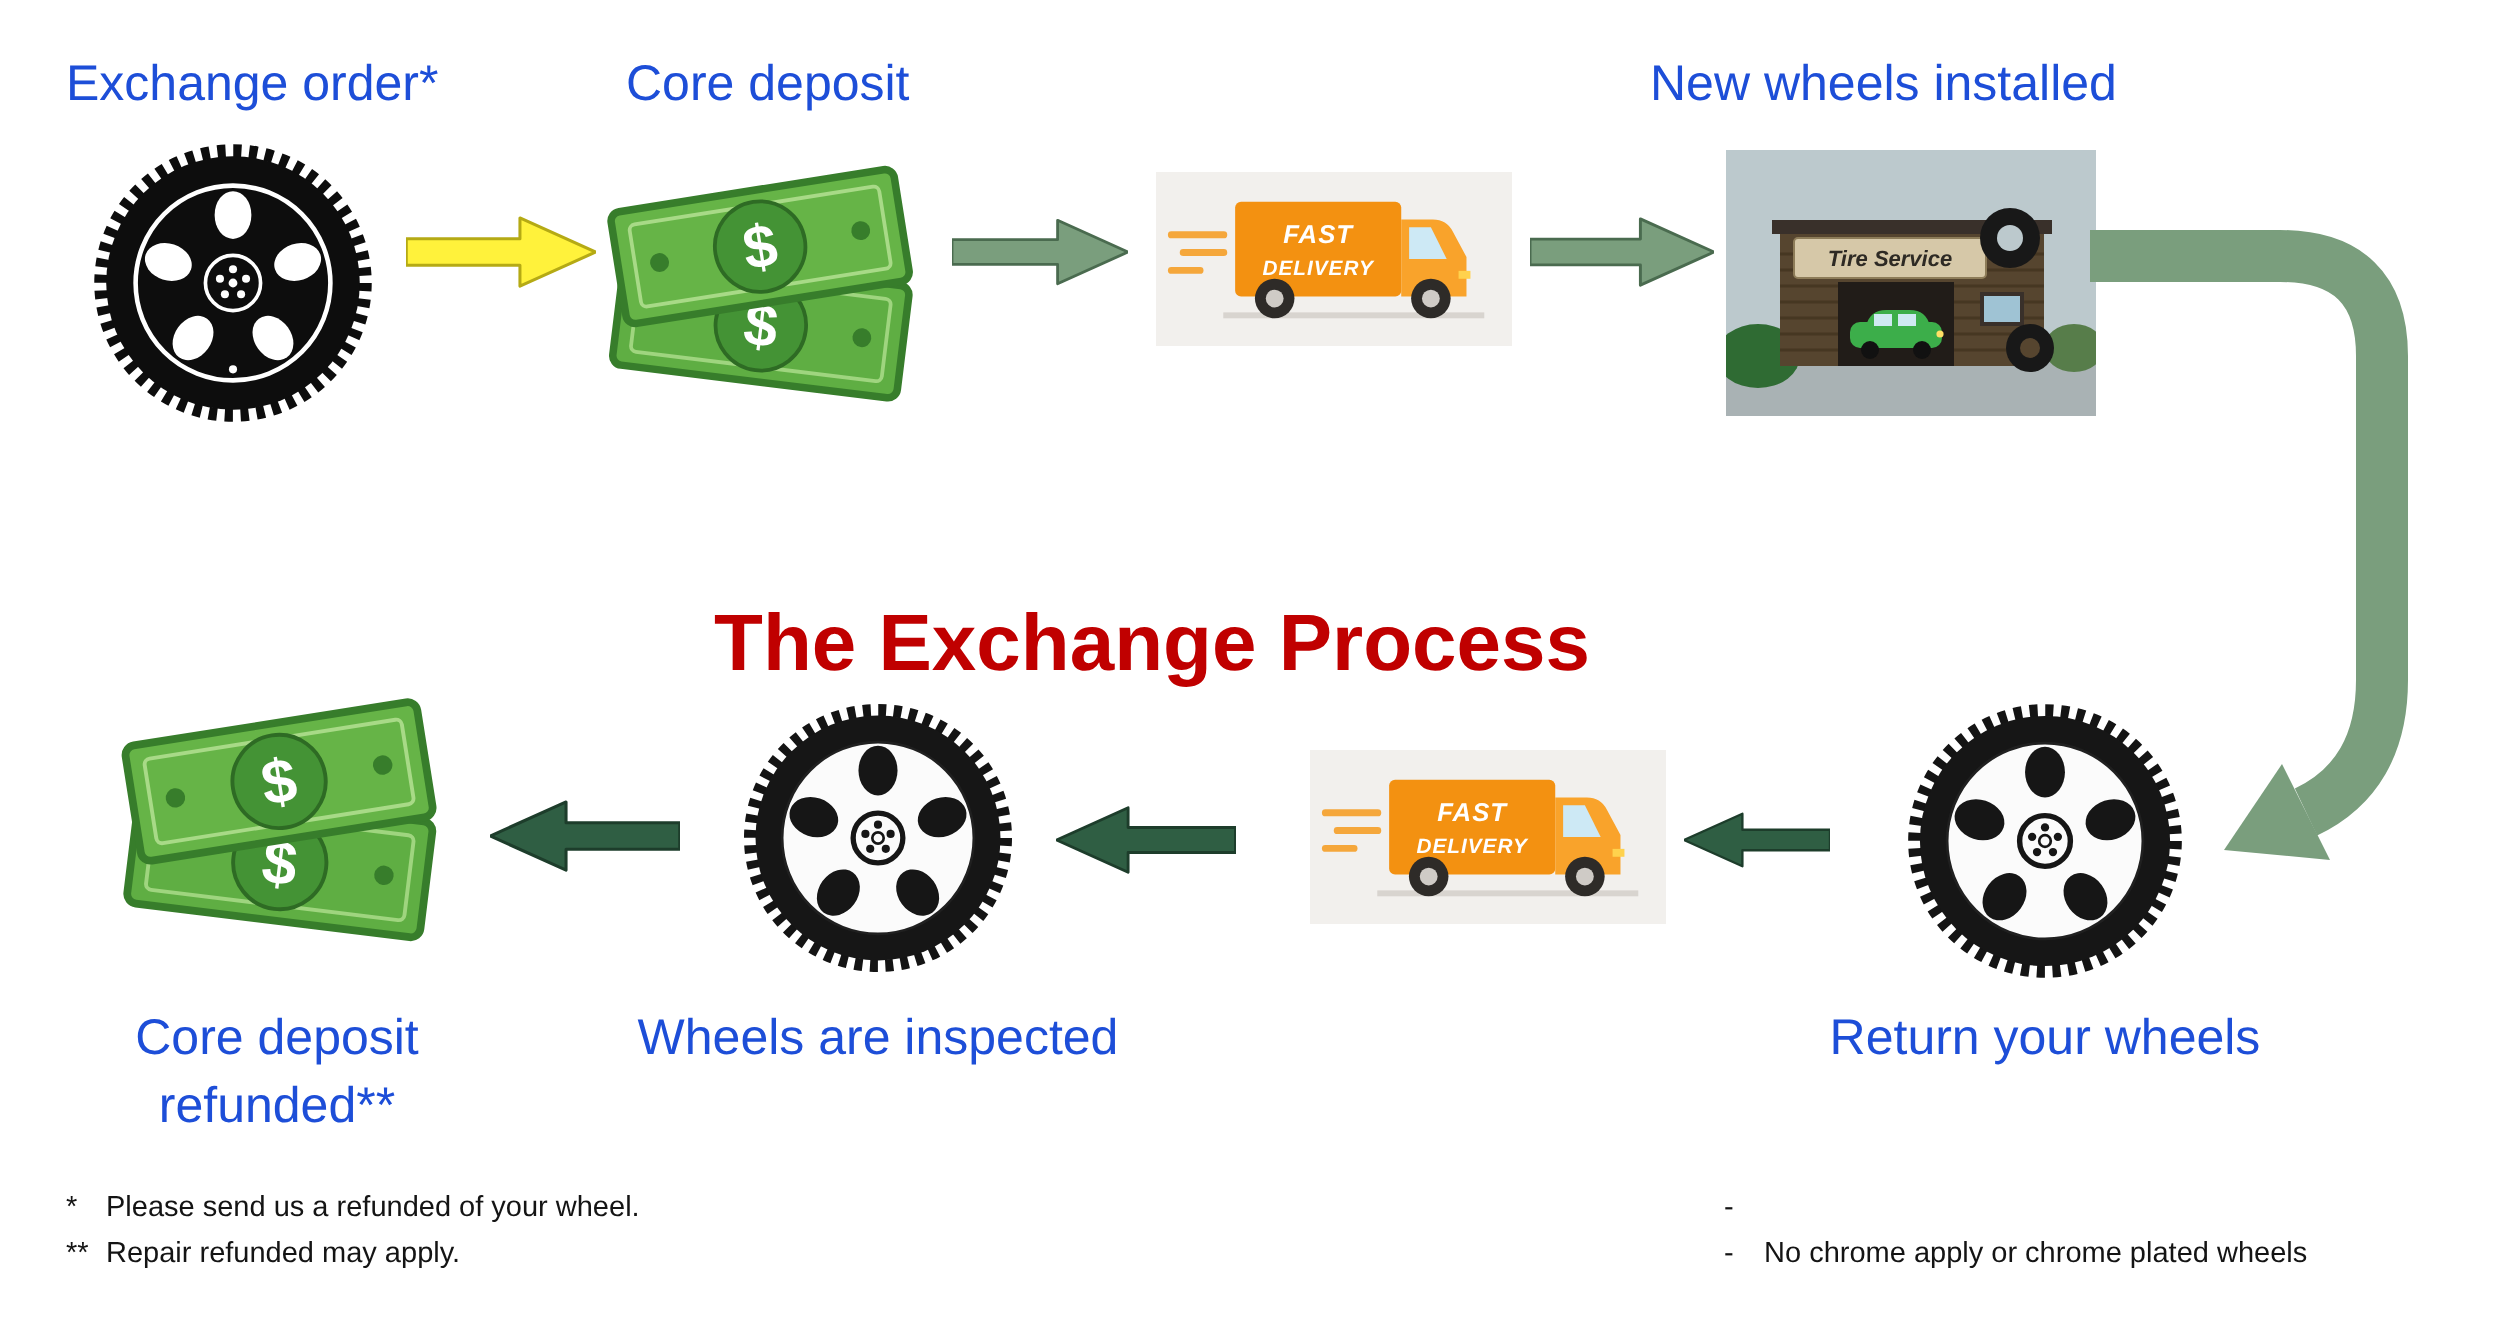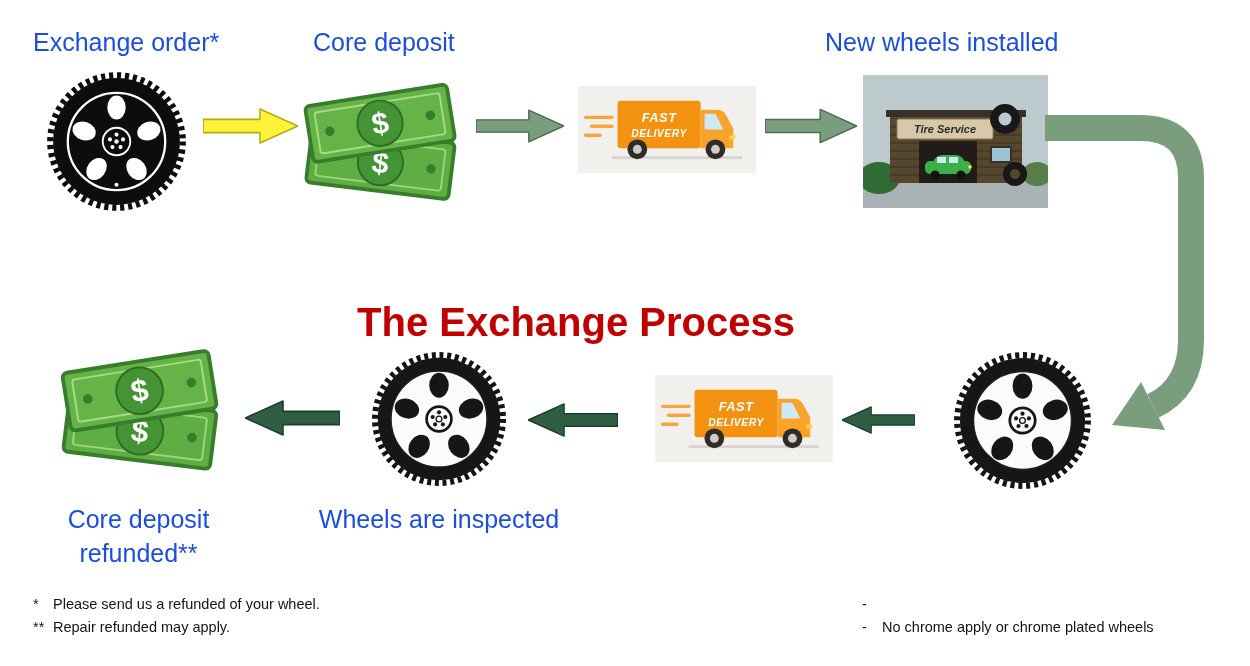--- a/index.html
+++ b/index.html
@@ -175,20 +175,21 @@
   <svg class="abs" style="left:1045px;top:100px" width="185" height="365" viewBox="0 0 185 365">
     <path class="curve-stroke" d="M 0 28 L 95 28 Q 146 28 146 78 L 146 240 Q 146 288 108 306"></path>
     <polygon class="curve-head" points="96,282 120,330 67,325"></polygon>
   </svg>
 
   <div class="title">The Exchange Process</div>
 
   <svg class="abs" style="left:950px;top:348px" width="145" height="145" viewBox="0 0 160 160">
       <use href="#wheel-white"></use>
     </svg>
+  <div class="label centered" style="left:895px;top:505px;width:255px">Return your wheels</div>
 
   <svg class="abs" style="left:842px;top:403px" width="73" height="34" viewBox="0 0 100 38">
     <polygon class="arrow-dark" points="100,12 40,12 40,1 0,19 40,37 40,26 100,26"></polygon>
   </svg>
 
   <svg class="abs" style="left:655px;top:375px" width="178" height="87" viewBox="0 0 180 88">
       <use href="#truck-img"></use>
     </svg>
 
   <svg class="abs" style="left:528px;top:403px" width="90" height="34" viewBox="0 0 100 38">

